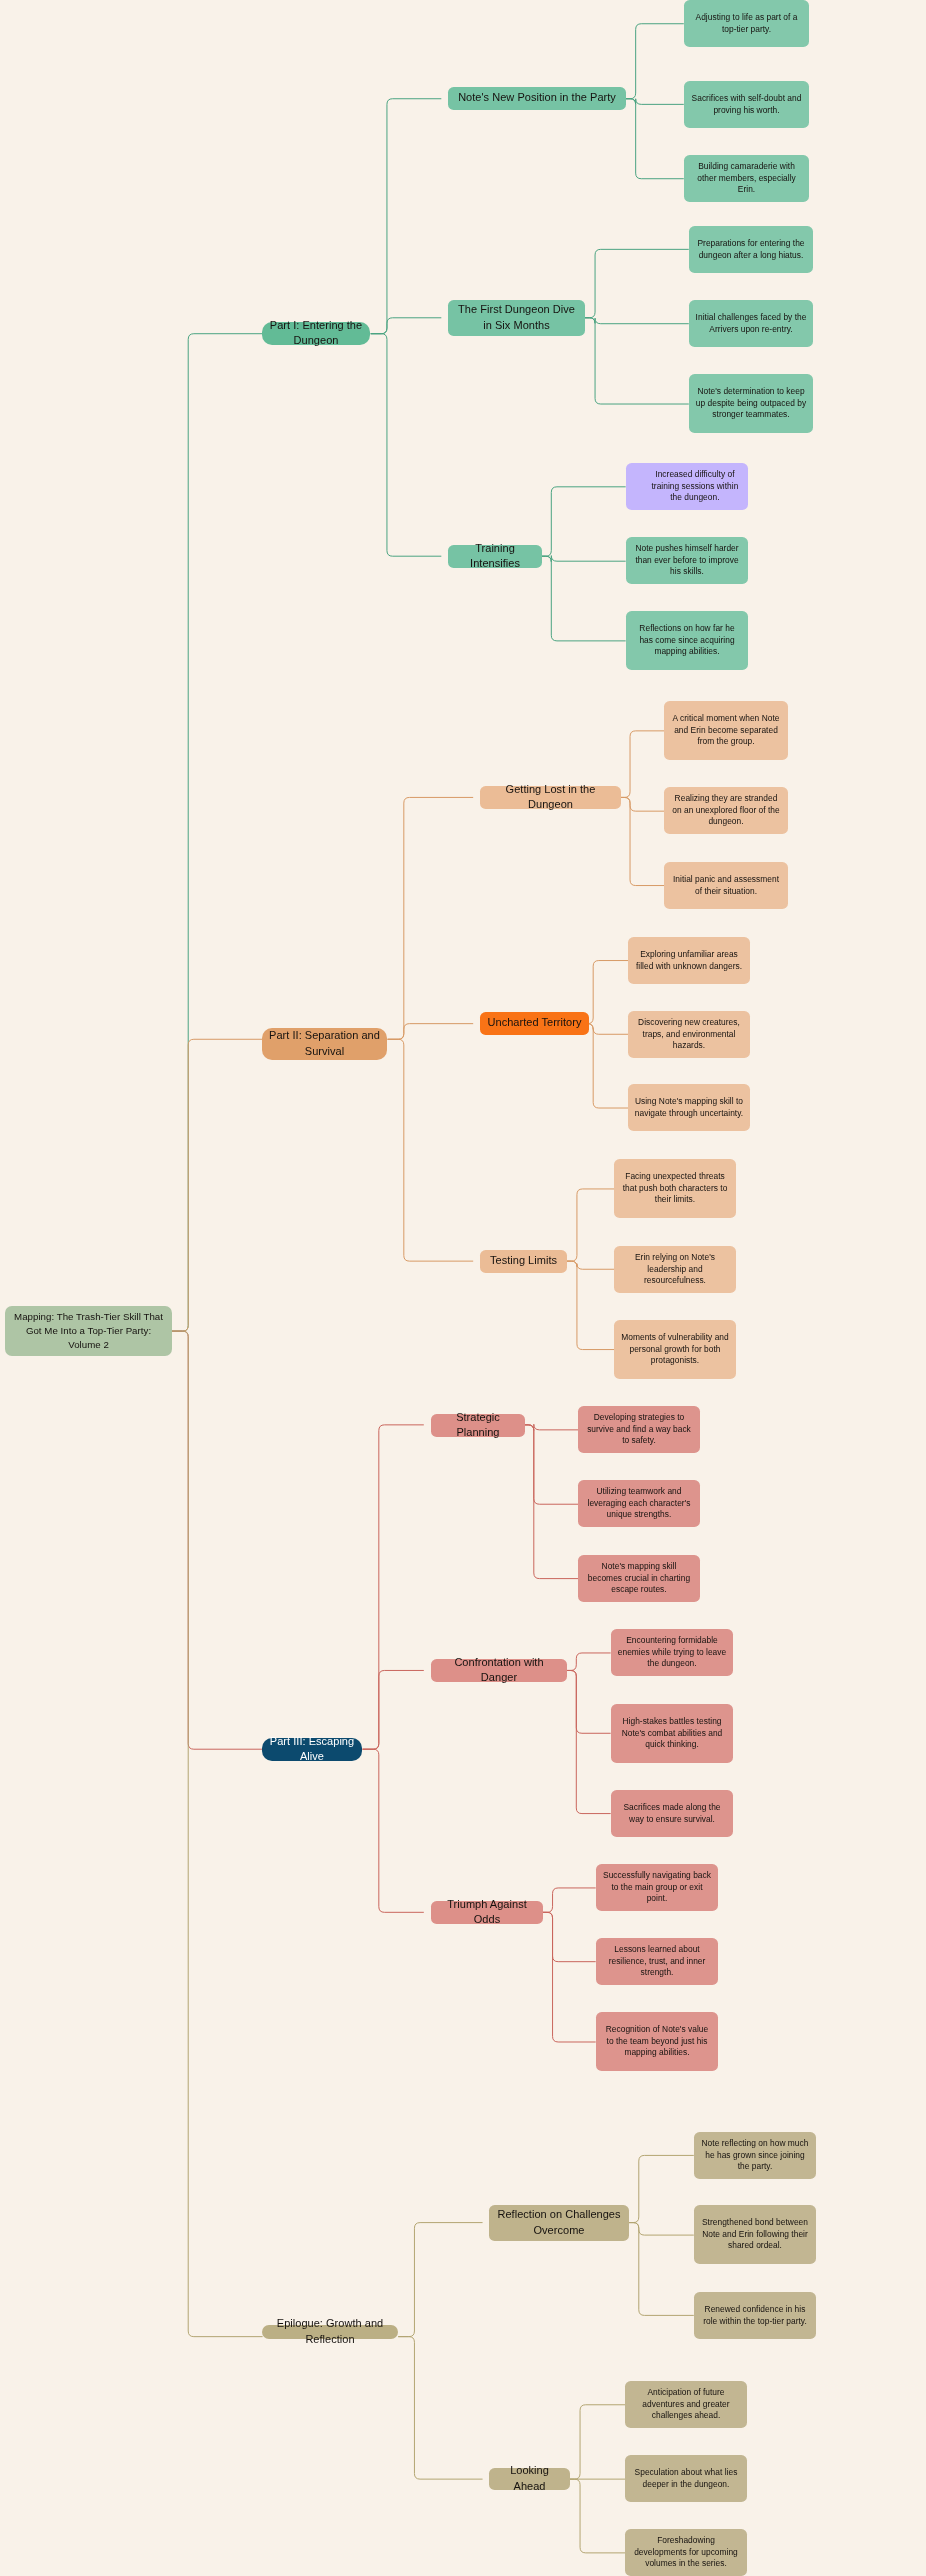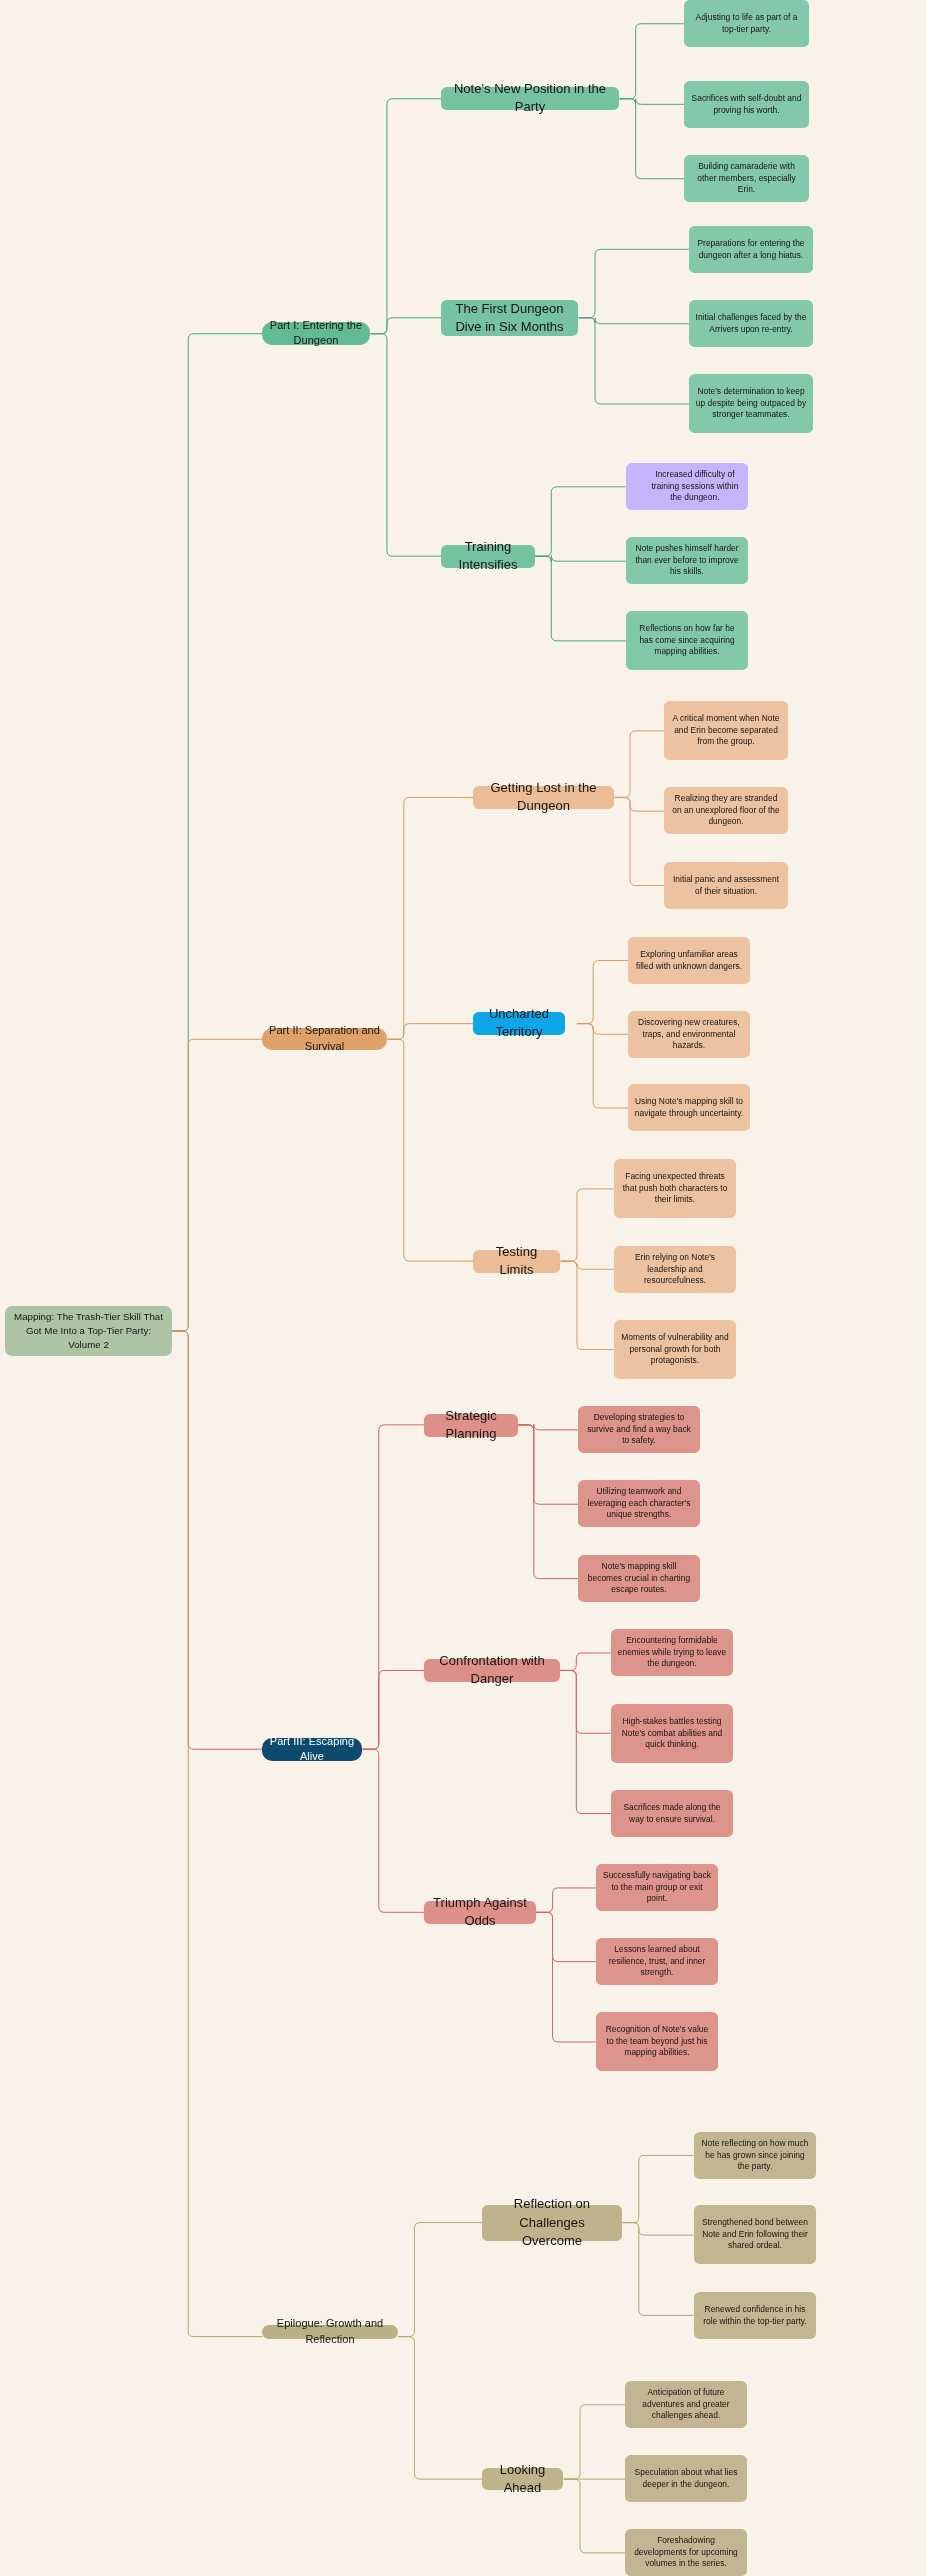--- a/index.html
+++ b/index.html
@@ -41,21 +41,22 @@
   }
   .node-root {
     font-size: 9.7px;
     border-radius: 6.9px;
   }
   .node-l1 {
     font-size: 11px;
     border-radius: 10px;
   }
   .node-l2 {
-    font-size: 13px;
+    font-size: 11px;
+    margin-left: 7px;
   }
   .node-l3 {
     font-size: 8.4px;
   }
 </style>
 </head>
 <body>
 
 <div id="mindmap-root">
   <svg id="edge-layer" viewBox="0 0 1483 4122" width="927" height="2576">
@@ -115,26 +116,26 @@
     <div class="node node-l3" style="left: 684px; top: 81px; width: 125px; height: 47px; background: rgb(131, 200, 171); color: rgb(22, 18, 15);">Sacrifices with self-doubt and proving his worth.</div>
     <div class="node node-l3" style="left: 684px; top: 155px; width: 125px; height: 47px; background: rgb(131, 200, 171); color: rgb(22, 18, 15);">Building camaraderie with other members, especially Erin.</div>
     <div class="node node-l2" style="left: 441px; top: 300px; width: 137px; height: 36px; background: rgb(118, 195, 164); color: rgb(22, 18, 15);">The First Dungeon Dive in Six Months</div>
     <div class="node node-l3" style="left: 689px; top: 226px; width: 124px; height: 47px; background: rgb(131, 200, 171); color: rgb(22, 18, 15);">Preparations for entering the dungeon after a long hiatus.</div>
     <div class="node node-l3" style="left: 689px; top: 300px; width: 124px; height: 47px; background: rgb(131, 200, 171); color: rgb(22, 18, 15);">Initial challenges faced by the Arrivers upon re-entry.</div>
     <div class="node node-l3" style="left: 689px; top: 374px; width: 124px; height: 59px; background: rgb(131, 200, 171); color: rgb(22, 18, 15);">Note's determination to keep up despite being outpaced by stronger teammates.</div>
     <div class="node node-l2" style="left: 441px; top: 545px; width: 94px; height: 22.5px; background: rgb(118, 195, 164); color: rgb(22, 18, 15);">Training Intensifies</div>
     <div class="node node-l3" style="left: 626px; top: 463px; width: 122px; height: 47px; background: #c4b5fd; color: rgb(22, 18, 15); padding-left: 22px;">Increased difficulty of training sessions within the dungeon.</div>
     <div class="node node-l3" style="left: 626px; top: 537px; width: 122px; height: 47px; background: rgb(131, 200, 171); color: rgb(22, 18, 15);">Note pushes himself harder than ever before to improve his skills.</div>
     <div class="node node-l3" style="left: 626px; top: 611px; width: 122px; height: 59px; background: rgb(131, 200, 171); color: rgb(22, 18, 15);">Reflections on how far he has come since acquiring mapping abilities.</div>
-    <div class="node node-l1" style="left: 262px; top: 1028px; width: 125px; height: 22px; background: rgb(224, 160, 106); color: rgb(22, 18, 15);">Part II: Separation and Survival</div>
+    <div class="node node-l1" style="left: 262px; top: 1028px; width: 125px; height: 32px; background: rgb(224, 160, 106); color: rgb(22, 18, 15);">Part II: Separation and Survival</div>
     <div class="node node-l2" style="left: 473px; top: 786px; width: 141px; height: 22.5px; background: rgb(235, 188, 150); color: rgb(22, 18, 15);">Getting Lost in the Dungeon</div>
     <div class="node node-l3" style="left: 664px; top: 701px; width: 124px; height: 59px; background: rgb(236, 194, 160); color: rgb(22, 18, 15);">A critical moment when Note and Erin become separated from the group.</div>
     <div class="node node-l3" style="left: 664px; top: 787px; width: 124px; height: 47px; background: rgb(236, 194, 160); color: rgb(22, 18, 15);">Realizing they are stranded on an unexplored floor of the dungeon.</div>
     <div class="node node-l3" style="left: 664px; top: 862px; width: 124px; height: 47px; background: rgb(236, 194, 160); color: rgb(22, 18, 15);">Initial panic and assessment of their situation.</div>
-    <div class="node node-l2" style="left: 473px; top: 1012px; width: 92px; height: 22.5px; background: #0ea5e9; color: rgb(22, 18, 15);">Uncharted Territory</div>
+    <div class="node node-l2" style="left: 473px; top: 1012px; width: 109px; height: 22.5px; background: #f97316; color: rgb(22, 18, 15);">Uncharted Territory</div>
     <div class="node node-l3" style="left: 628px; top: 937px; width: 122px; height: 47px; background: rgb(236, 194, 160); color: rgb(22, 18, 15);">Exploring unfamiliar areas filled with unknown dangers.</div>
     <div class="node node-l3" style="left: 628px; top: 1011px; width: 122px; height: 47px; background: rgb(236, 194, 160); color: rgb(22, 18, 15);">Discovering new creatures, traps, and environmental hazards.</div>
     <div class="node node-l3" style="left: 628px; top: 1084px; width: 122px; height: 47px; background: rgb(236, 194, 160); color: rgb(22, 18, 15);">Using Note's mapping skill to navigate through uncertainty.</div>
     <div class="node node-l2" style="left: 473px; top: 1250px; width: 87px; height: 22.5px; background: rgb(235, 188, 150); color: rgb(22, 18, 15);">Testing Limits</div>
     <div class="node node-l3" style="left: 614px; top: 1159px; width: 122px; height: 59px; background: rgb(236, 194, 160); color: rgb(22, 18, 15);">Facing unexpected threats that push both characters to their limits.</div>
     <div class="node node-l3" style="left: 614px; top: 1246px; width: 122px; height: 47px; background: rgb(236, 194, 160); color: rgb(22, 18, 15);">Erin relying on Note's leadership and resourcefulness.</div>
     <div class="node node-l3" style="left: 614px; top: 1320px; width: 122px; height: 59px; background: rgb(236, 194, 160); color: rgb(22, 18, 15);">Moments of vulnerability and personal growth for both protagonists.</div>
     <div class="node node-l1" style="left: 262px; top: 1738px; width: 100px; height: 22.5px; background: #0c4a6e; color: rgb(255, 255, 255);">Part III: Escaping Alive</div>
     <div class="node node-l2" style="left: 424px; top: 1414px; width: 94px; height: 22.5px; background: rgb(221, 144, 137); color: rgb(22, 18, 15);">Strategic Planning</div>
     <div class="node node-l3" style="left: 578px; top: 1406px; width: 122px; height: 47px; background: rgb(221, 148, 141); color: rgb(22, 18, 15);">Developing strategies to survive and find a way back to safety.</div>

